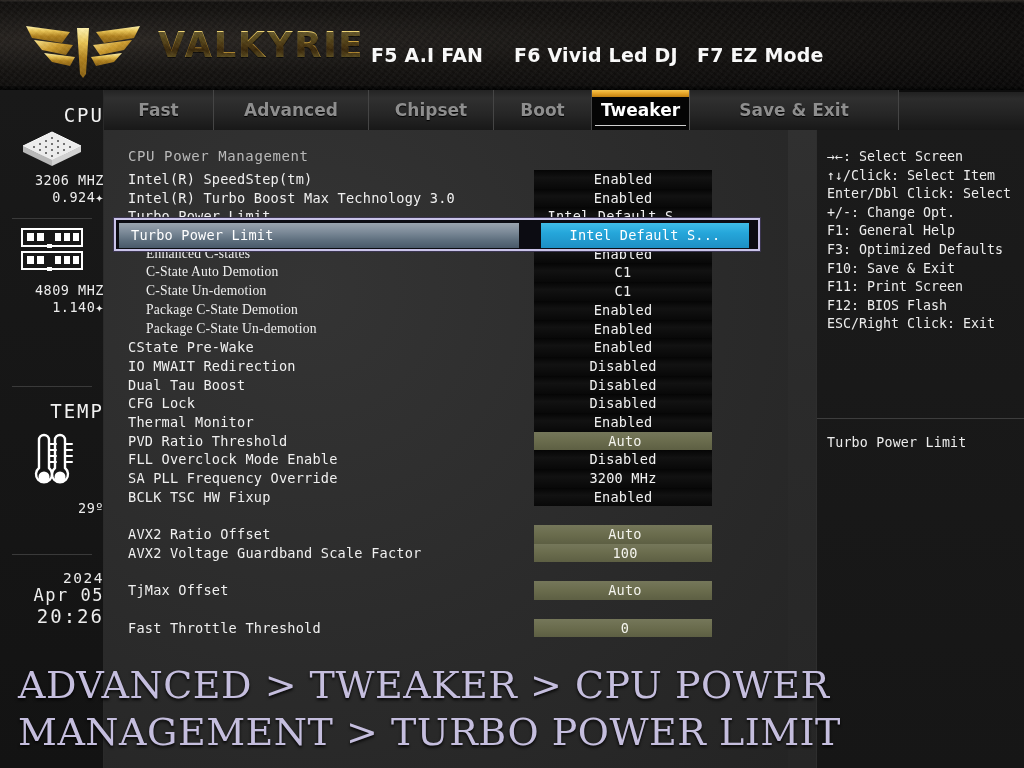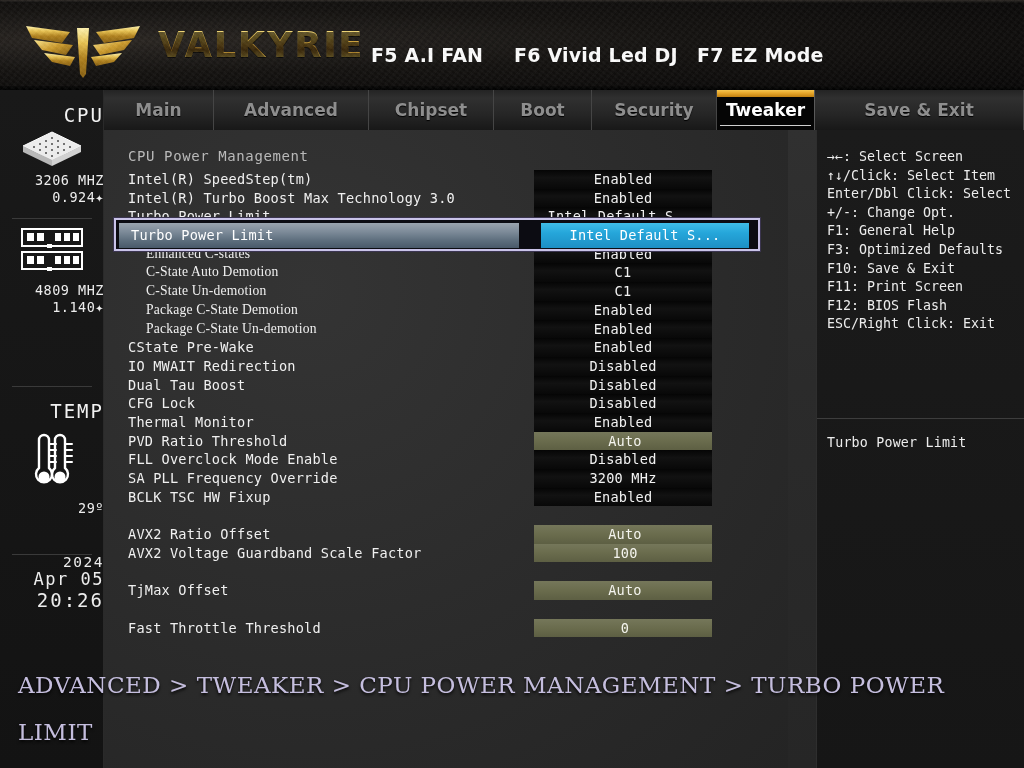--- a/index.html
+++ b/index.html
@@ -145,21 +145,21 @@
   }
   #helpkeys{position:absolute;left:10px;top:18px;width:196px;}
   .hline{font-size:13.3px;color:#ededed;line-height:18.6px;white-space:nowrap;letter-spacing:0px;}
   #help-div{position:absolute;left:0;top:288px;width:208px;height:1px;background:#3d3d3d;}
   #helpdesc{position:absolute;left:10px;top:305px;font-size:13.3px;color:#ededed;letter-spacing:.2px;}
 
   
   #caption{
     position:absolute;left:18px;top:662px;width:990px;
     font-family:"DejaVu Serif","Liberation Serif",serif;
-    font-size:23px; line-height:47px; color:#c5bede; letter-spacing:.5px;
+    font-size:38px; line-height:47px; color:#c5bede; letter-spacing:.5px;
     text-shadow:0 2px 3px rgba(0,0,0,.85);
     pointer-events:none;
   }
 </style>
 </head>
 <body>
 
 <div id="banner">
   <div class="edge-t"></div>
 
@@ -190,25 +190,24 @@
   </div>
 
   <div class="hkey" id="hk0">F5 A.I FAN</div>
   <div class="hkey" id="hk1">F6 Vivid Led DJ</div>
   <div class="hkey" id="hk2">F7 EZ Mode</div>
 
   <div class="edge-b"></div>
 </div>
 
 <div id="tabs">
-    <div class="tab" style="width: 110px;">Main</div>
+    <div class="tab" style="width: 110px;">Fast</div>
     <div class="tab" style="width: 155px;">Advanced</div>
     <div class="tab" style="width: 125px;">Chipset</div>
     <div class="tab" style="width: 98px;">Boot</div>
-    <div class="tab" style="width: 125px;">Security</div>
     <div class="tab active" style="width: 98px;">Tweaker</div>
     <div class="tab" style="width: 209px;">Save &amp; Exit</div>
   </div>
 
 <div id="side">
 
   <div class="sblock" style="height:128px">
     <div class="sttl">CPU</div>
     <div class="sicon" style="height:46px">
       <svg width="62" height="42" viewBox="0 0 62 42">
@@ -285,21 +284,21 @@
             <path d="M44 20h6"></path>
             <path d="M44 26h6"></path>
             <path d="M44 32h6"></path>
         </g>
       </svg>
     </div>
     <div class="sval">29º</div>
   </div>
 
   <div class="sblock" style="height:110px">
-    <div class="sval" style="font-size:14.5px;letter-spacing:1.5px">2024</div>
+    <div class="sval" style="padding-top:16px;font-size:14.5px;letter-spacing:1.5px">2024</div>
     <div class="sval" style="font-size:17px;letter-spacing:1.5px">Apr 05</div>
     <div class="sval" style="font-size:19px;letter-spacing:2px;padding-top:4px">20:26</div>
   </div>
 </div>
 
 <div id="main">
   <div id="pane">
     <div id="sectitle">CPU Power Management</div>
     <div id="rows">
         <div class="row">

